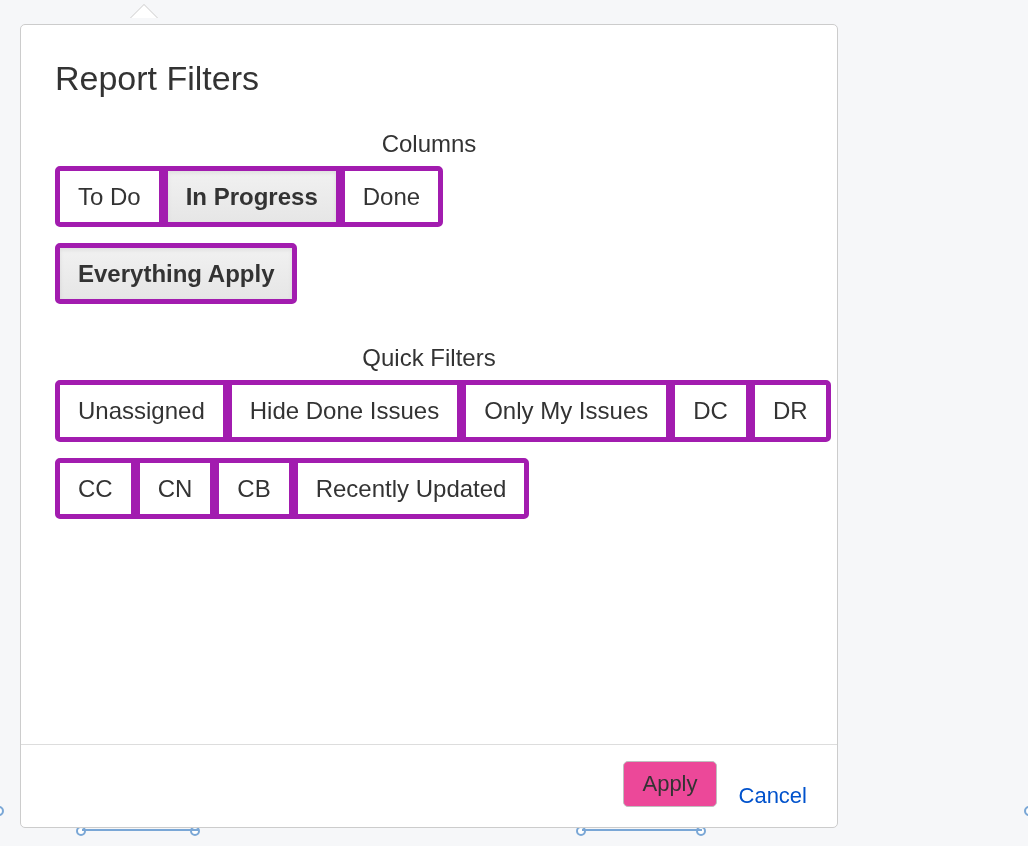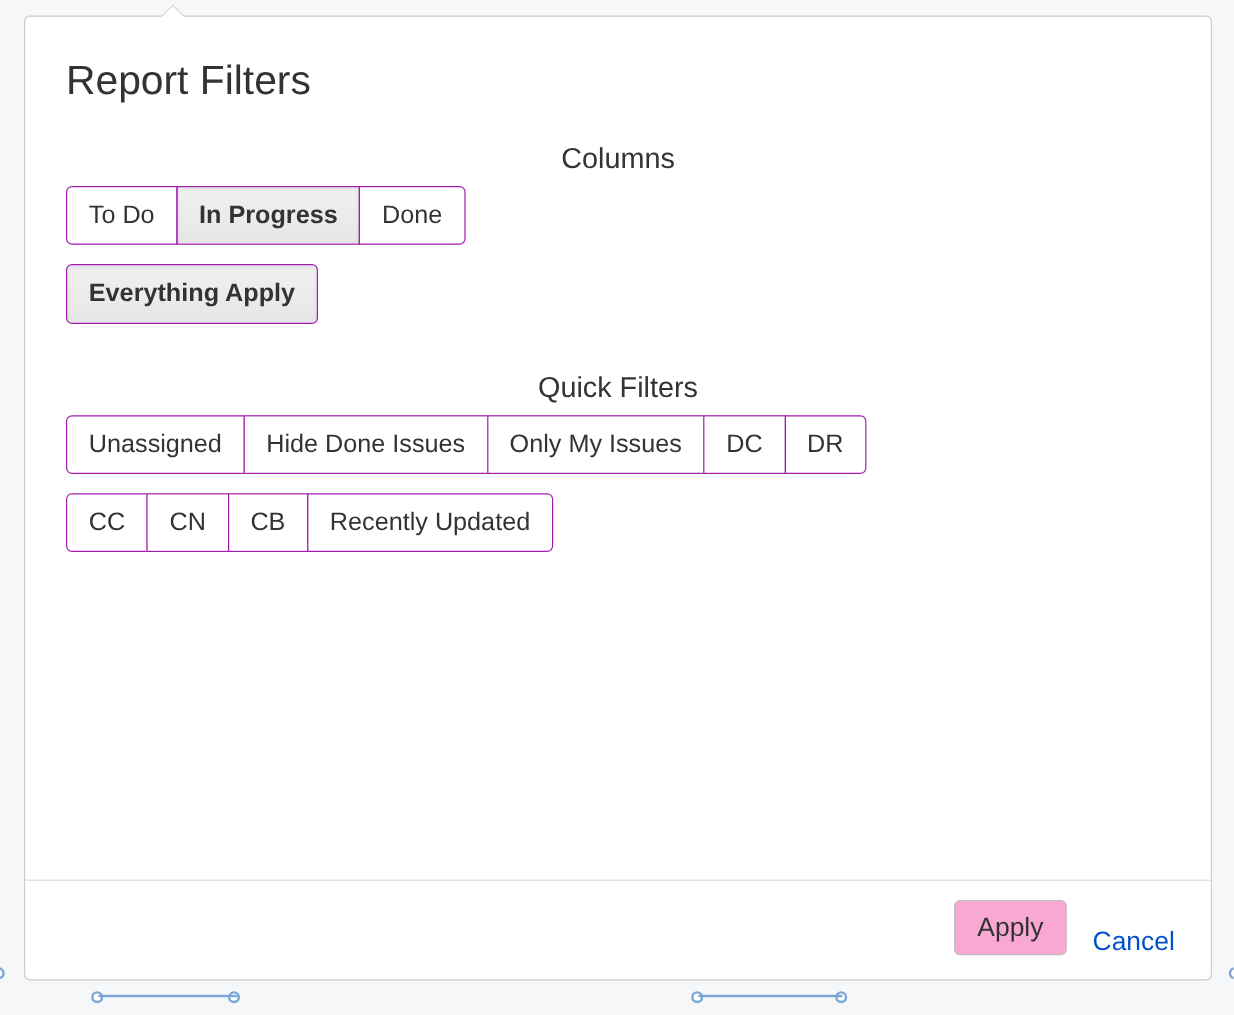--- a/index.html
+++ b/index.html
@@ -48,23 +48,23 @@
       top: 5px;
       left: 131px;
       width: 0; height: 0;
       border-left: 13px solid transparent;
       border-right: 13px solid transparent;
       border-bottom: 13px solid #fff;
       z-index: 13;
     }
     .dialog {
       position: absolute;
-      top: 13px;
+      top: 24px;
       left: 20px;
-      width: 990px;
+      width: 818px;
       background: #fff;
       border: 1px solid #ccc;
       border-radius: 5px;
       z-index: 12;
       box-shadow: 0 0 0 rgba(0,0,0,0);
       display: flex;
       flex-direction: column;
     }
     .dialog-body {
       padding: 24px 34px 70px 34px;
@@ -87,24 +87,24 @@
     .btn-row {
       display: flex;
       flex-wrap: wrap;
       margin-bottom: 6px;
     }
     .btn-group {
       display: inline-flex;
       margin: 0 0 10px 0;
     }
     .toggle-btn {
-      font-size: 21px;
+      font-size: 24px;
       color: #333;
       background: #fff;
-      border: 1px solid #a21caf;
+      border: 5px solid #a21caf;
       padding: 10px 18px;
       line-height: 1.3;
       cursor: pointer;
       white-space: nowrap;
     }
     .btn-group .toggle-btn { margin-left: -1px; }
     .btn-group .toggle-btn:first-child {
       margin-left: 0;
       border-top-left-radius: 5px;
       border-bottom-left-radius: 5px;
@@ -121,21 +121,21 @@
     .dialog-footer {
       padding: 14px 30px 18px 30px;
       display: flex;
       justify-content: flex-end;
       align-items: center;
       gap: 22px;
     }
     .apply-btn {
       font-size: 22px;
       color: #333;
-      background: #f9a8d4;
+      background: #ec4899;
       border: 1px solid #bfbfbf;
       border-radius: 5px;
       padding: 9px 18px;
       cursor: pointer;
     }
     .cancel-link {
       font-size: 22px;
       color: #0052cc;
       text-decoration: none;
       cursor: pointer;

